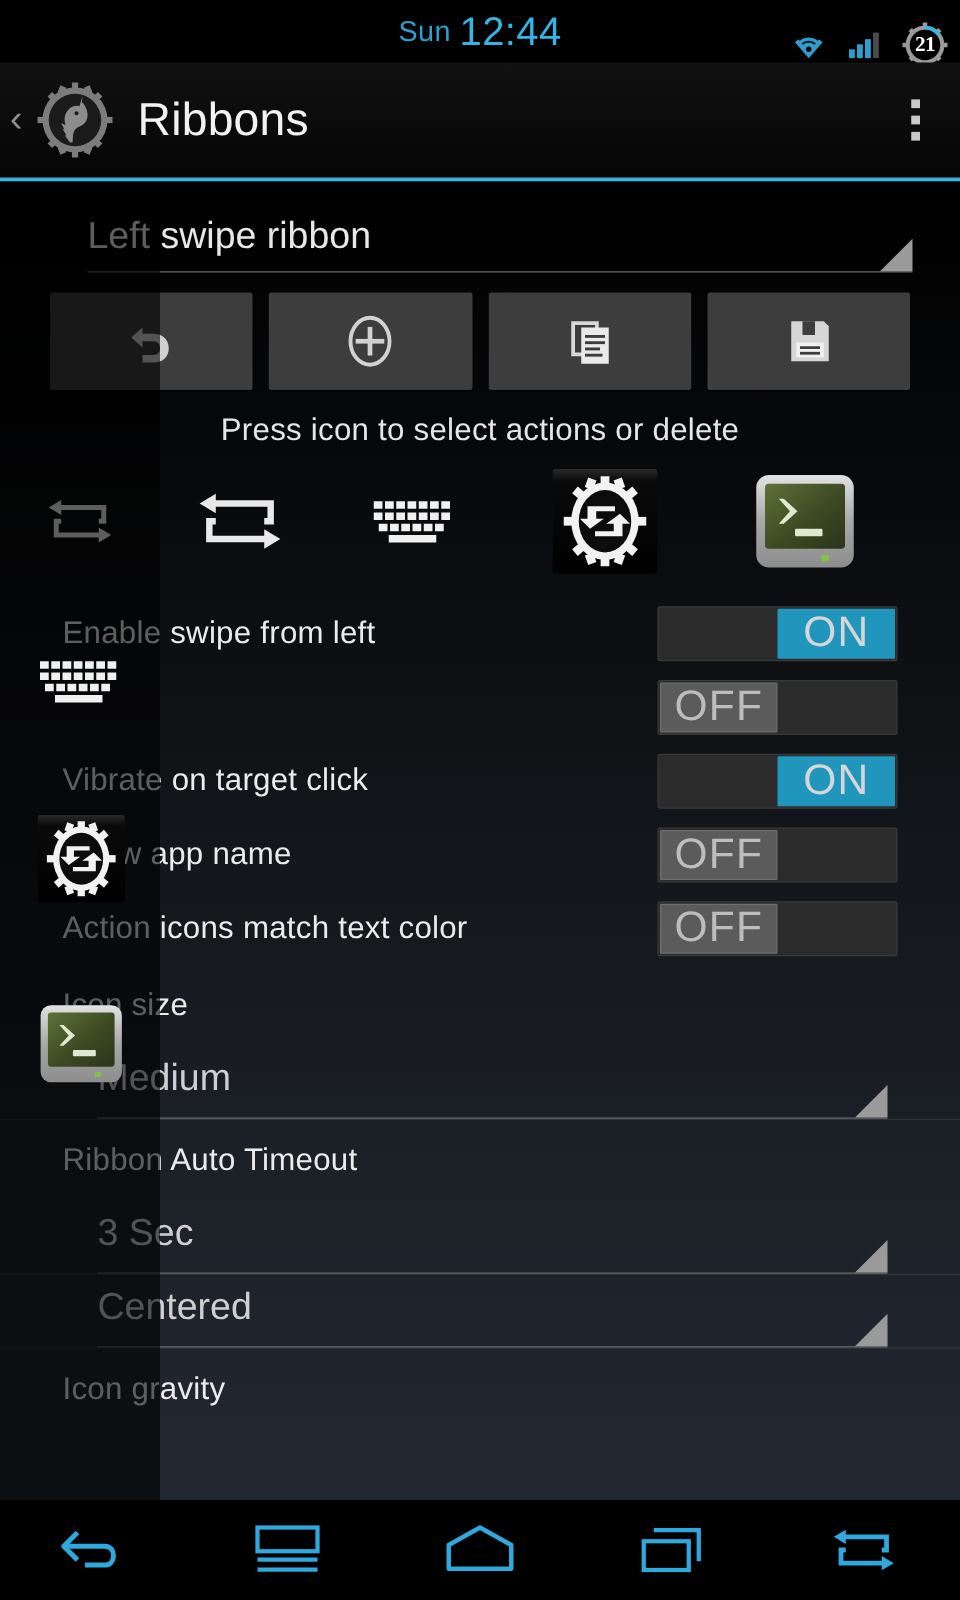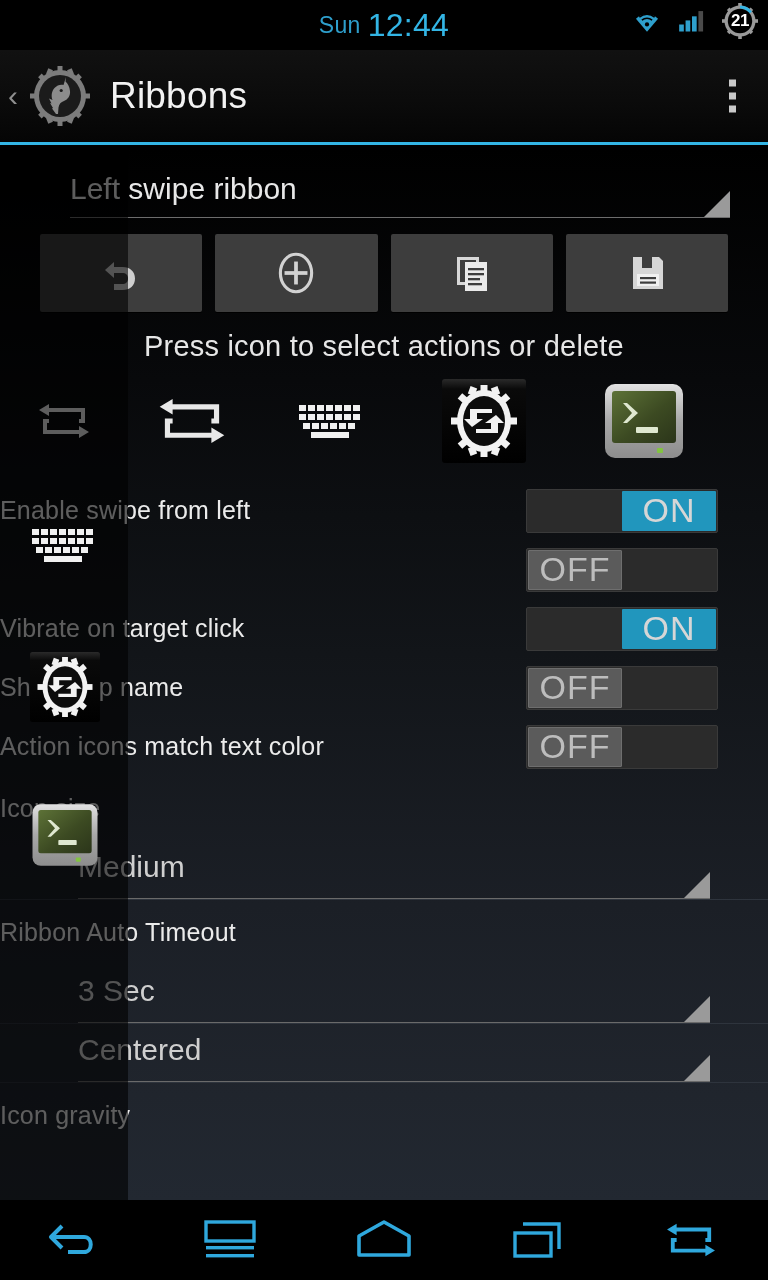--- a/index.html
+++ b/index.html
@@ -17,21 +17,21 @@
     background:#000;
   }
   .sb-clock {
     position:absolute; left:0; top:0; width:768px; height:50px;
     display:flex; align-items:center; justify-content:center;
     color:#33b5e5; letter-spacing:.3px;
   }
   .sb-day { font-size:23px; margin-right:7px; color:#2e9fcc; }
   .sb-time { font-size:32px; font-weight:400;text-align:center; }
 
-  .sb-right { position:absolute; right:8px; top:0; height:42px; display:flex; align-items:center; gap:14px; }
+  .sb-right { position:absolute; right:8px; top:15px; height:42px; display:flex; align-items:center; gap:14px;font-family:Liberation Serif, serif; }
   .sb-ico { display:block; }
 
   
   .battery { position:relative; width:40px; height:40px; }
   .battery .num {
     position:absolute; inset:0; display:flex; align-items:center; justify-content:center;
     font-size:17px; color:#fff; font-weight:bold; letter-spacing:-.5px;
   }
 
   
@@ -75,36 +75,36 @@
 
   
   .toolbar { display:flex; gap:13px; margin:16px 40px 0 40px; }
   .tb-btn {
     flex:1; height:78px; background:#3d3d3d;
     border-radius:2px; display:flex; align-items:center; justify-content:center;
     box-shadow:0 1px 0 #000;
   }
 
   .hint {
-    text-align:center; color:#e6e6e6; font-size:29px; margin-top:18px; letter-spacing:.2px;
+    text-align:center; color:#e6e6e6; font-size:25px; margin-top:18px; letter-spacing:.2px;
   }
 
   
   .iconstrip {
     display:flex; align-items:center; margin:12px 0 0 0; height:92px;
   }
   .is-cell { display:flex; align-items:center; justify-content:center; }
 
   
   .settings { margin-top:14px; }
   .row {
     position:relative; height:59px; display:flex; align-items:center;
   }
   .row .lbl {
-    font-size:25px; color:#ebebeb; letter-spacing:.2px;
+    font-size:25px; color:#ebebeb; padding-left:50px; letter-spacing:.2px;
   }
   .row.title-row { height:65px; }
   .row .lbl.hdr { font-size:25px; color:#ebebeb; }
 
   
   .toggle {
     position:absolute; right:50px; top:50%; transform:translateY(-50%);
     width:192px; height:44px; background:#2b2b2b;
     border:1px solid #3a3a3a; border-radius:2px;
     display:flex; align-items:center;

